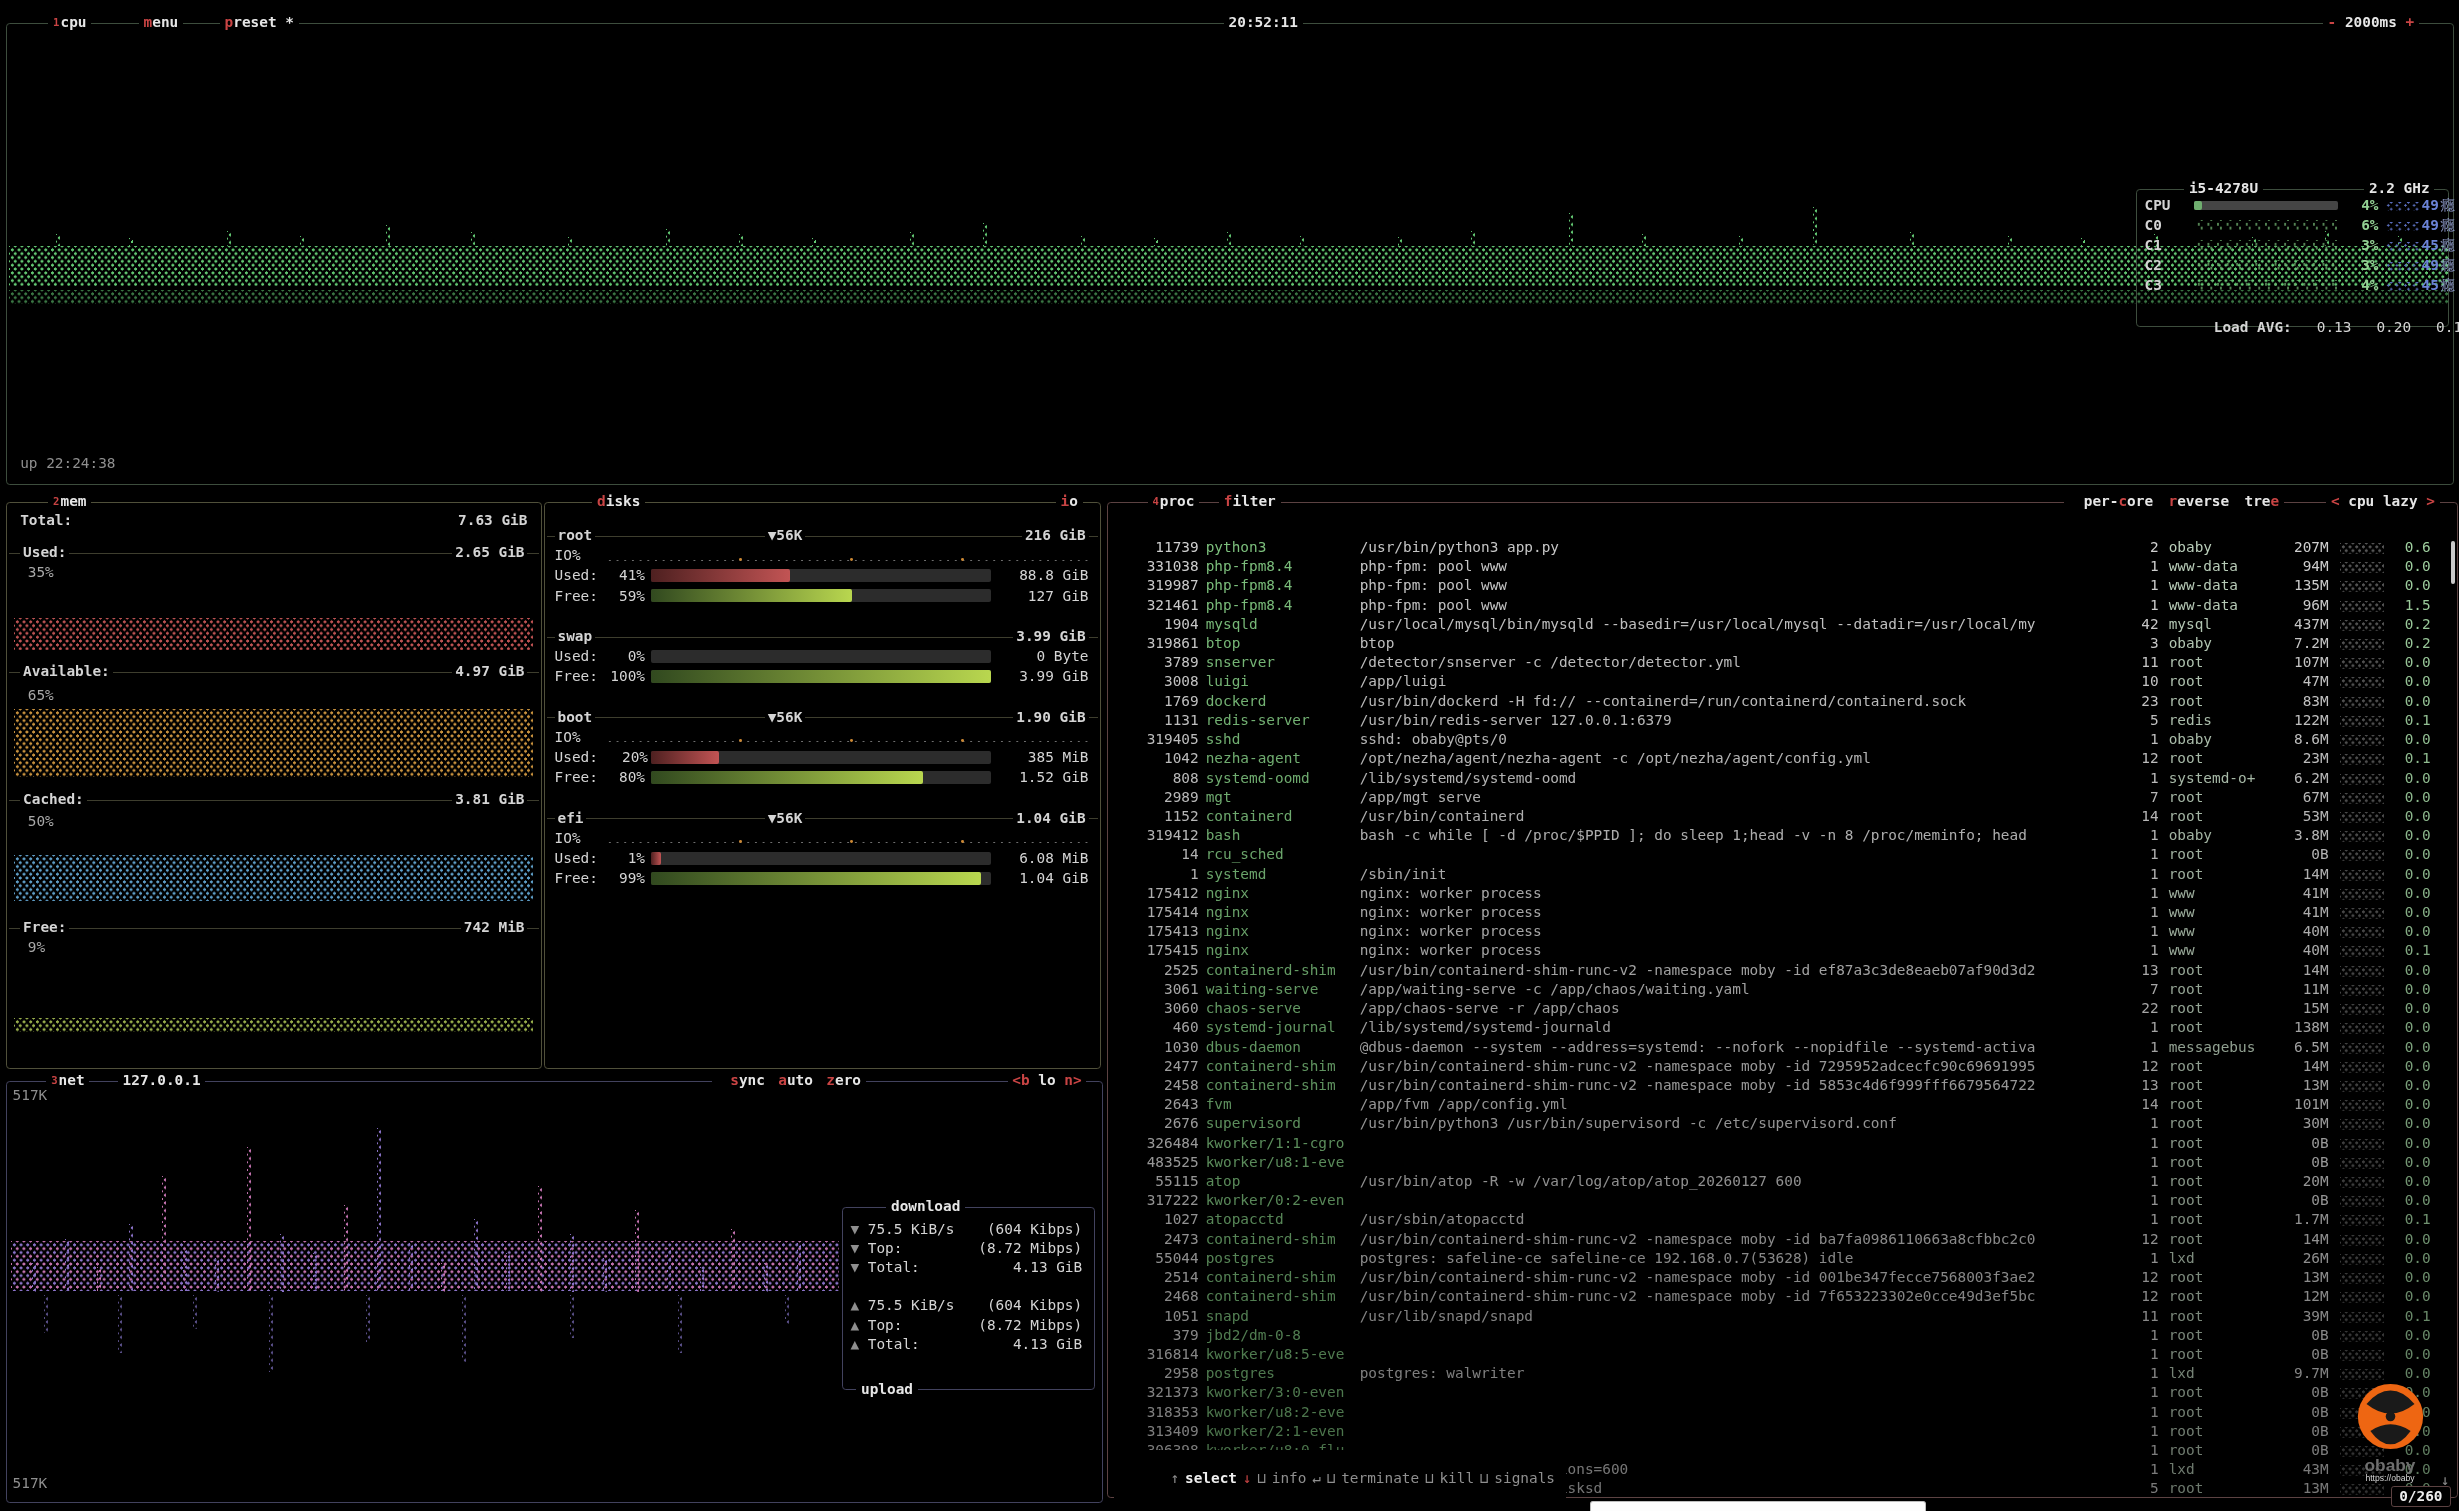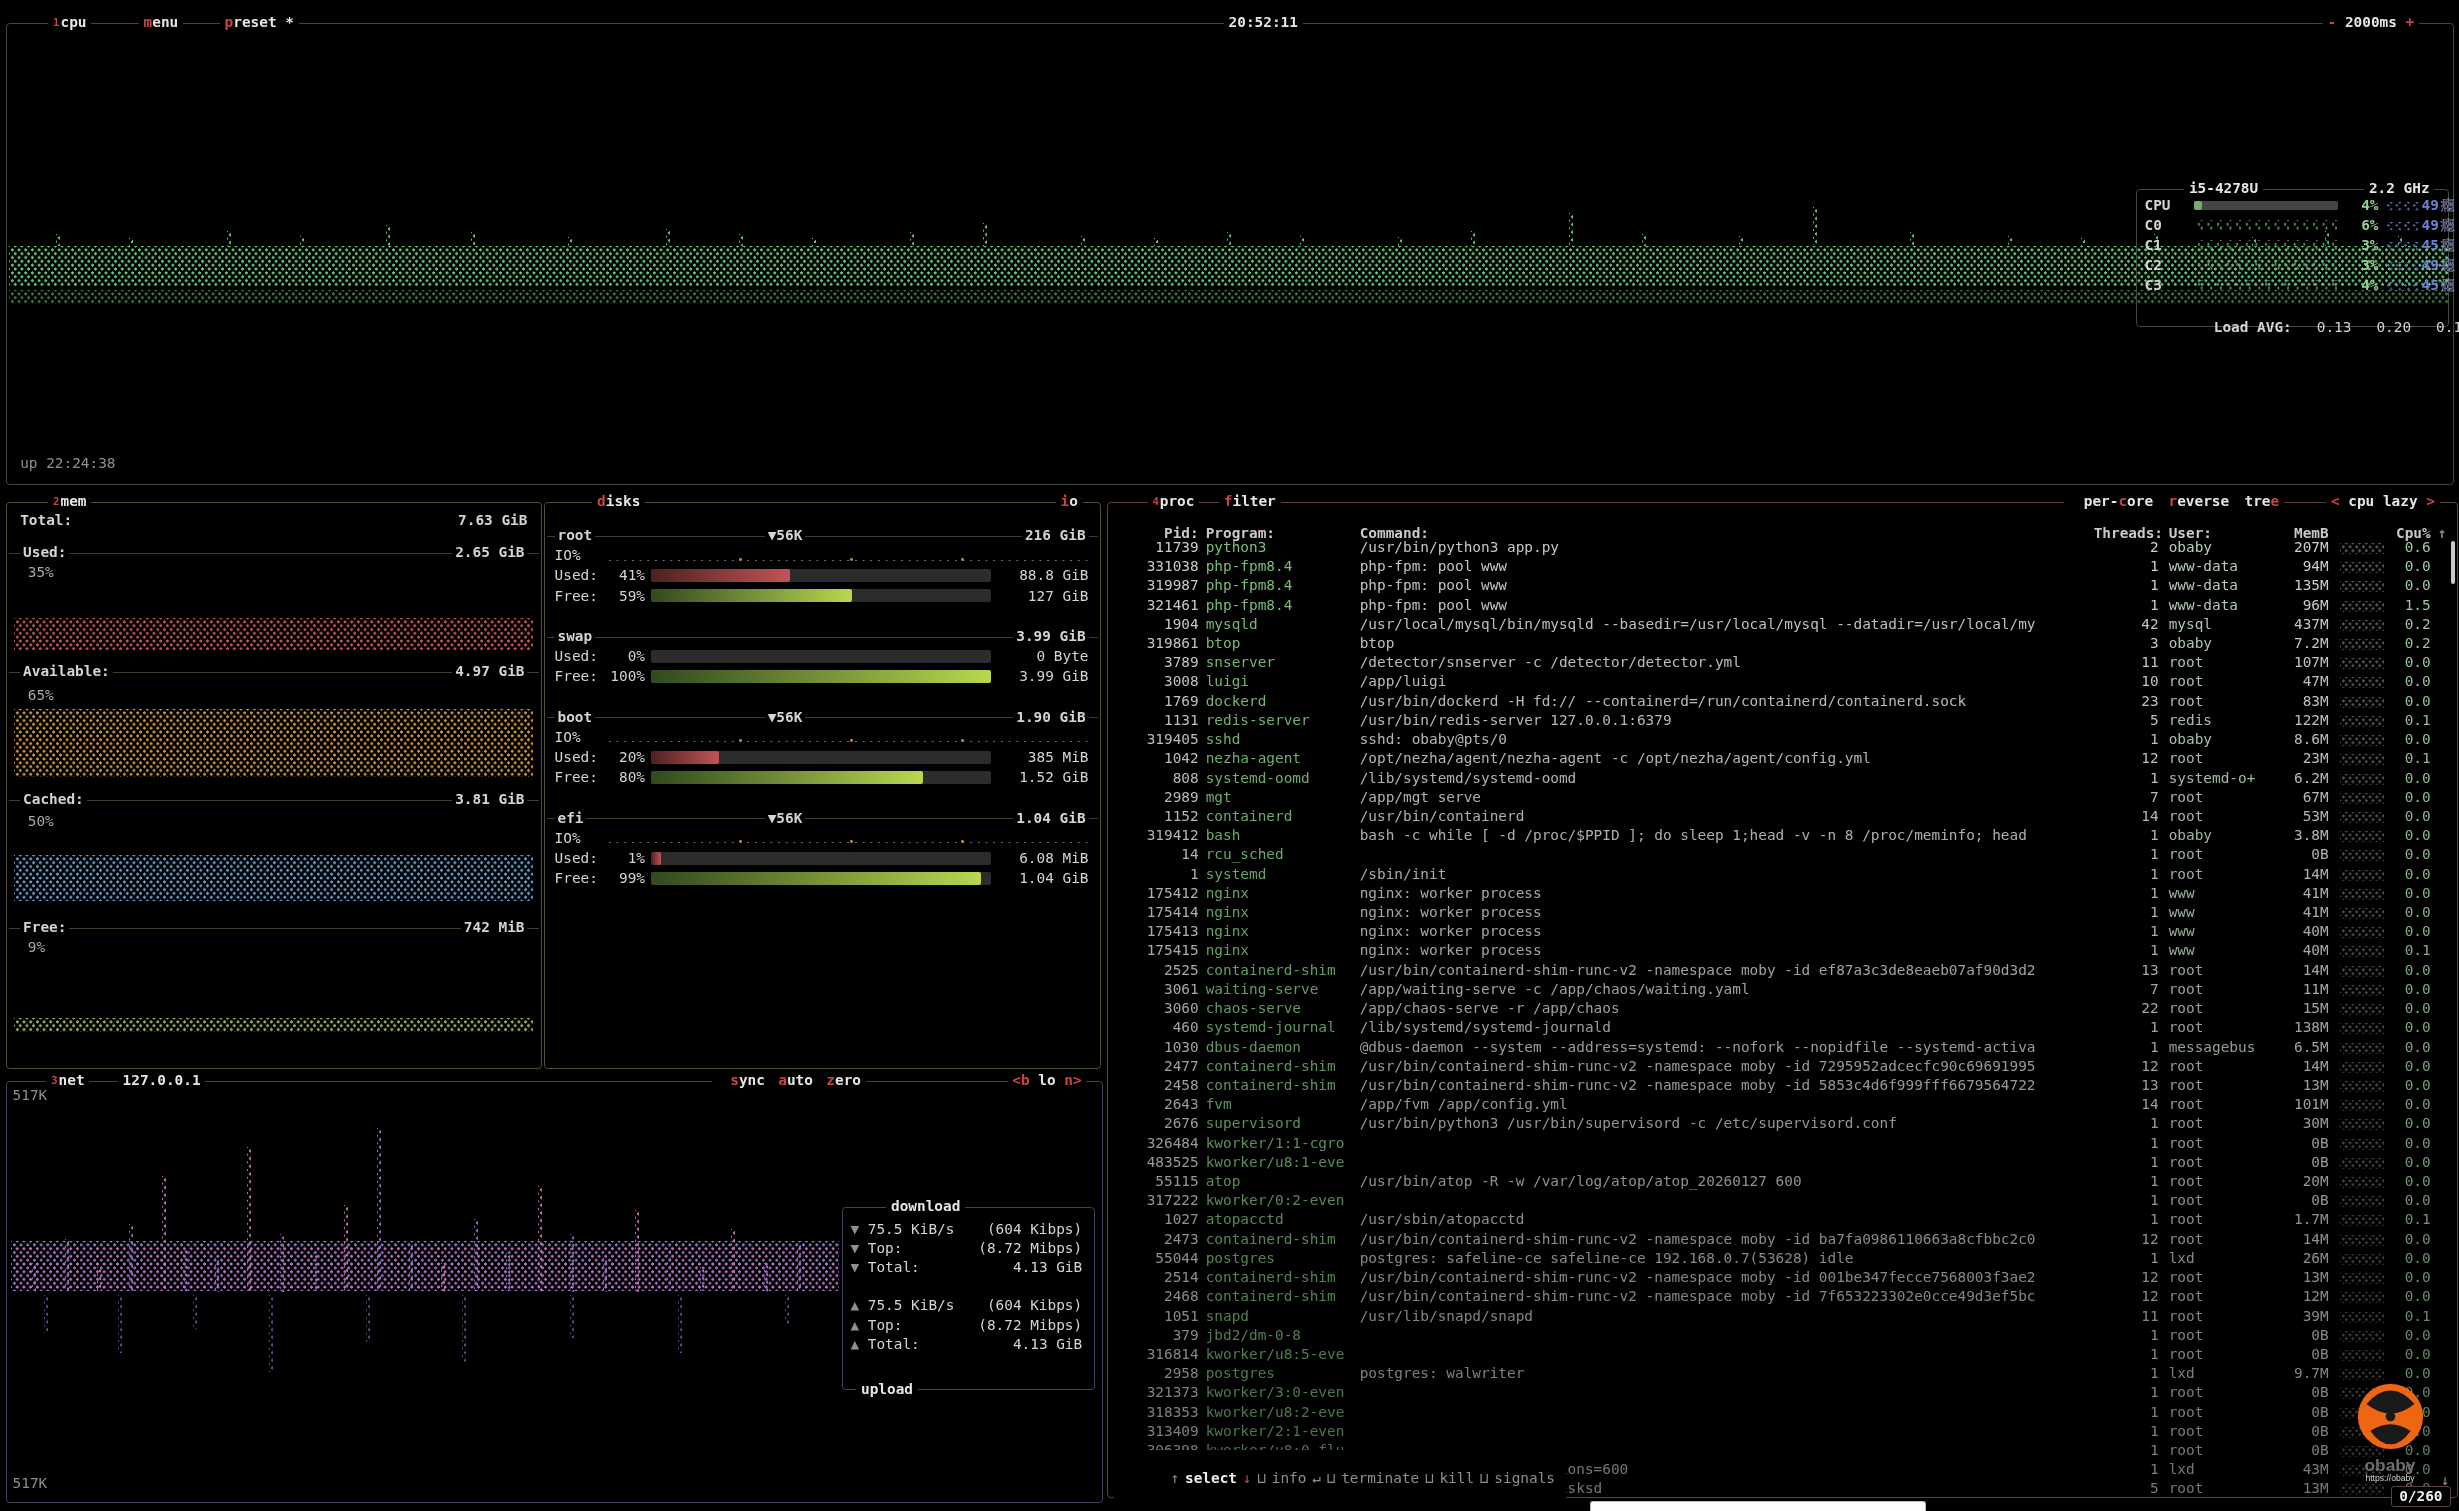--- a/index.html
+++ b/index.html
@@ -231,21 +231,21 @@
         <div class="divline" style="left: 1.9px; right: 1.9px; top: 214px; border-color: rgb(62, 62, 46);"></div>
         <span class="t bold" style="left: 9.6px; top: 205px;"><span class="online">boot</span></span>
         <span class="t bold" style="left: 192px; top: 205px; width: 96px; text-align: center;"><span class="online">▼56K</span></span>
         <span class="t bold" style="right: 11.5px; top: 205px;"><span class="online">1.90 GiB</span></span>
         <span class="t" style="left: 9.6px; top: 225px;">IO%</span>
         <div class="dots1" style="position: absolute; left: 61px; right: 11.5px; top: 236px; height: 4.8px; --c: #6e6e6e;"></div>
         <div style="position: absolute; left: calc(24% + 61px); top: 236px; width: 2.9px; height: 2.9px; border-radius: 50%; background: rgb(204, 136, 51);"></div>
         <div style="position: absolute; left: calc(44% + 61px); top: 236px; width: 2.9px; height: 2.9px; border-radius: 50%; background: rgb(204, 136, 51);"></div>
         <div style="position: absolute; left: calc(64% + 61px); top: 236px; width: 2.9px; height: 2.9px; border-radius: 50%; background: rgb(204, 136, 51);"></div>
         <span class="t" style="left: 9.6px; top: 245px;">Used:</span>
-        <span class="t" style="left: 74px; top: 245px; width: 42px; ">20%</span>
+        <span class="t" style="left: 61px; top: 245px; width: 42px; text-align: right;">20%</span>
         <div class="bartrack" style="left: 106px; width: 340px; top: 248px;">
           <div class="barfill fill-used" style="width: 20%;"></div>
         </div>
         <span class="t" style="right: 11.5px; top: 245px;">385 MiB</span>
         <span class="t" style="left: 9.6px; top: 265px;">Free:</span>
         <span class="t" style="left: 58px; top: 265px; width: 42px; text-align: right;">80%</span>
         <div class="bartrack" style="left: 106px; width: 340px; top: 268px;">
           <div class="barfill fill-free" style="width: 80%;"></div>
         </div>
         <span class="t" style="right: 11.5px; top: 265px;">1.52 GiB</span>
@@ -360,30 +360,20 @@
         </div>
     </div>
   </div>
 
   <div class="box" id="proc-box" style="left:1107px;top:502px;width:1349px;height:994px;border-color:var(--bc-proc);">
     <span class="bt" style="left:9.6px;"><span class="sup">4</span><span>proc</span></span>
     <span class="bt" style="left:81px;"><span class="red">f</span><span>ilter</span></span>
     <span class="bt" style="right:173px;" id="proc-buttons"><span style="margin-left: 15.4px; font-weight: bold;"><span>per-</span><span class="red">c</span><span>ore</span></span><span style="margin-left: 15.4px; font-weight: bold;"><span class="red">r</span><span>everse</span></span><span style="margin-left: 15.4px; font-weight: bold;"><span>tre</span><span class="red">e</span></span></span>
     <span class="bt" style="right:17.3px;"><span class="red">&lt;</span><span> cpu lazy </span><span class="red">&gt;</span></span>
 
-    <div class="phead">
-      <span class="c-pid" style="color:#c9c9c9;">Pid:</span>
-      <span class="c-prog" style="color:#c9c9c9;">Program:</span>
-      <span class="c-cmd" style="color:#c9c9c9;">Command:</span>
-      <span class="c-thr" style="color:#c9c9c9;">Threads:</span>
-      <span class="c-user" style="color:#c9c9c9;">User:</span>
-      <span class="c-mem" style="color:#c9c9c9;">MemB</span>
-      <span class="c-cpu" style="color:#c9c9c9;">Cpu%</span>
-      <span class="t grey" style="left:1322px;">↑</span>
-    </div>
 
     <div id="proc-rows" style="position:absolute;left:0;top:35px;width:1347px;height:961px;overflow:hidden;">
         <div class="prow" style="top: 0px; opacity: 1;">
           <span class="c-pid">11739</span>
           <span class="c-prog">python3</span>
           <span class="c-cmd">/usr/bin/python3 app.py</span>
           <span class="c-thr">2</span>
           <span class="c-user">obaby</span>
           <span class="c-mem">207M</span>
           <div class="c-mg dots"></div>

